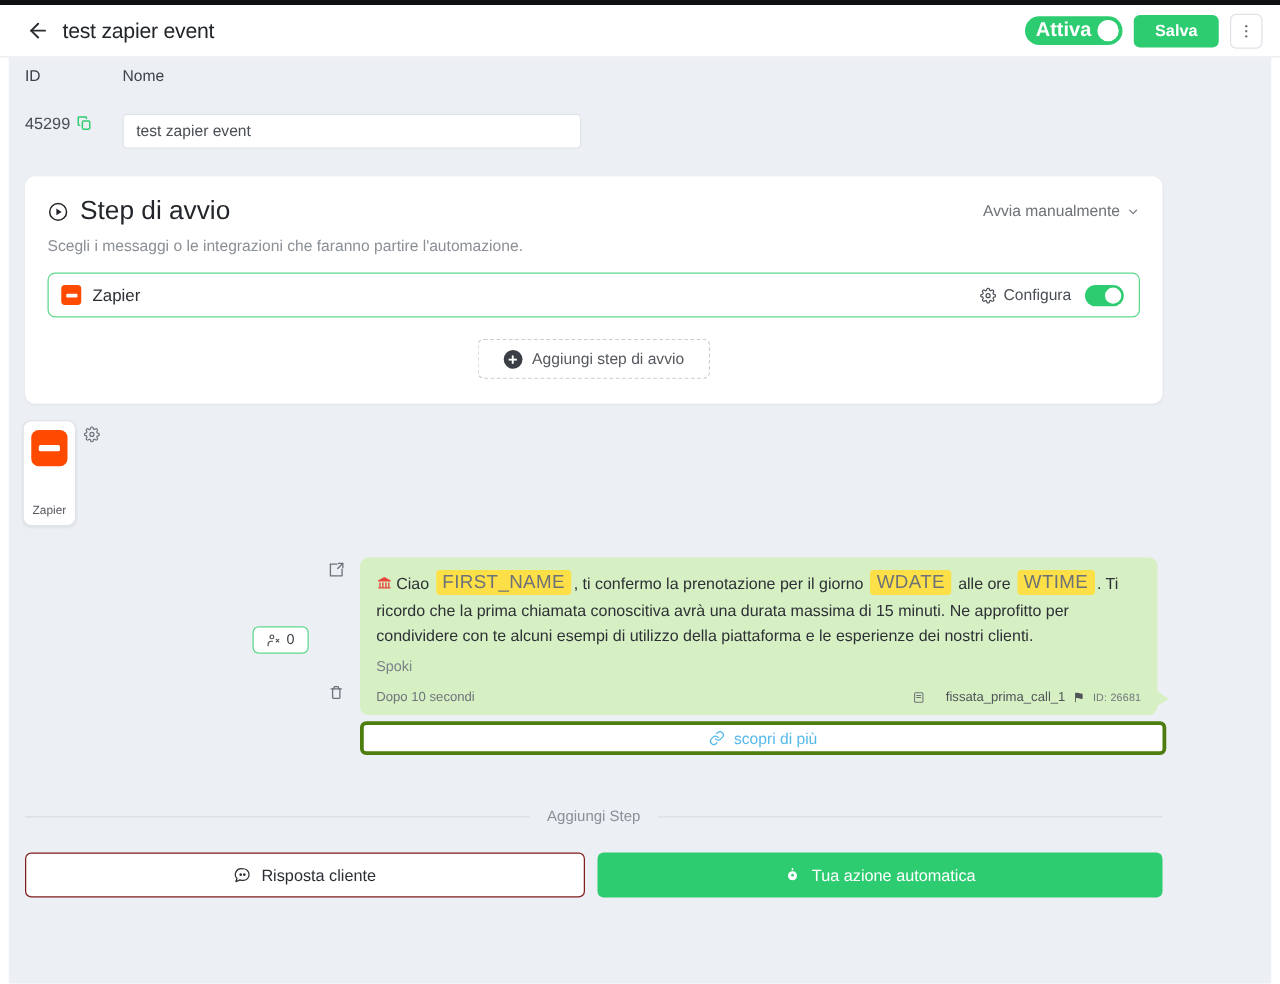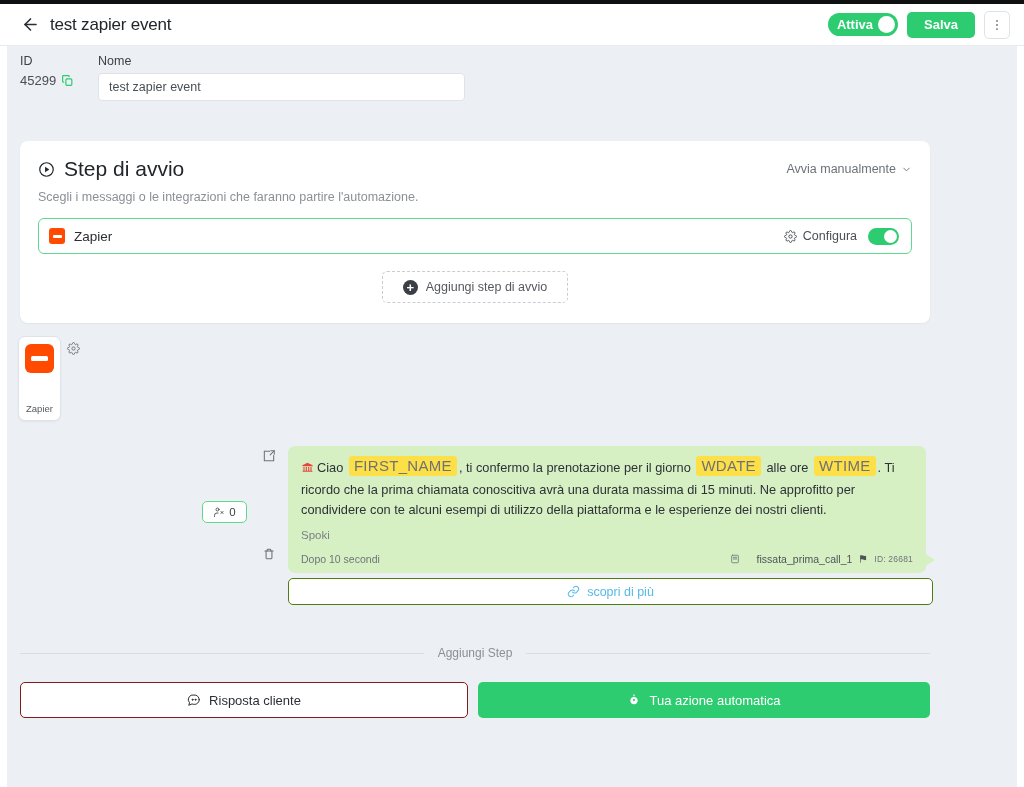--- a/index.html
+++ b/index.html
@@ -34,21 +34,21 @@
   }
   .header-right {
     margin-left: auto; margin-right: 14px;
     display: flex; align-items: center; gap: 9px;
   }
   .toggle-pill {
     height: 23px; min-width: 62px; border-radius: 12px;
     background: #2ecc71; display: flex; align-items: center;
     padding: 0 3px 0 9px; cursor: pointer; gap: 5px;
   }
-  .toggle-pill .lbl { color: #fff; font-size: 13px; font-weight: 600; }
+  .toggle-pill .lbl { color: #fff; font-size: 16px; font-weight: 600; }
   .toggle-knob { width: 17px; height: 17px; border-radius: 50%; background: #fff; }
   .save-btn {
     height: 26px; padding: 0 17px; border-radius: 5px;
     background: #2ecc71; color: #fff; font-size: 13px; font-weight: 600;
     display: flex; align-items: center; justify-content: center;
     border: none; cursor: pointer; font-family: inherit;
   }
   .kebab-btn {
     width: 26px; height: 28px; border-radius: 5px;
     border: 1px solid #dfe3e8; background: #fff;
@@ -58,21 +58,21 @@
 
   
   .body-area {
     position: absolute; top: 46px; left: 7px; width: 1010px; height: 741px;
     background: #eceff3;
   }
 
   
   .meta-row { position: absolute; top: 8px; left: 13px; display: flex; align-items: flex-start; }
   .meta-id { width: 78px; }
-  .meta-label { font-size: 12.5px; color: #3d4248; margin-bottom: 5px; }
+  .meta-label { font-size: 12.5px; color: #3d4248; margin-bottom: 23px; }
   .id-value { display: flex; align-items: center; gap: 5px; font-size: 13px; color: #4a4f55; }
   .copy-icon { color: #2ecc71; display: inline-flex; cursor: pointer; }
   .name-field { display: flex; flex-direction: column; }
   .name-input {
     width: 367px; height: 28px; border: 1px solid #dfe3e8; border-radius: 4px;
     background: #fff; padding: 0 10px; font-size: 12.5px; color: #4a4f55;
     font-family: inherit; outline: none;
   }
 
   
@@ -173,21 +173,21 @@
   .bubble-signature { margin-top: 9px; font-size: 11.5px; color: #7c8187; }
   .bubble-foot {
     margin-top: 12px; display: flex; align-items: center;
     font-size: 10.5px; color: #6f747a;
   }
   .bubble-foot .right { margin-left: auto; display: flex; align-items: center; gap: 6px; }
   .bubble-foot .tagname { display: flex; align-items: center; gap: 17px; color: #4f5459; font-size: 10.5px; }
   .bubble-foot .idtxt { font-size: 8.5px; color: #6f747a; letter-spacing: .2px; }
   .discover-btn {
     margin-top: 5px; width: 645px; height: 27px; background: #fff;
-    border: 1px solid #4d7c0f; border-radius: 5px;
+    border: 3px solid #4d7c0f; border-radius: 5px;
     display: flex; align-items: center; justify-content: center; gap: 7px;
     font-size: 12.5px; color: #56b9e8; cursor: pointer; font-family: inherit;
   }
 
   
   .addstep-divider {
     position: absolute; top: 600px; left: 13px; width: 910px;
     display: flex; align-items: center; gap: 14px;
   }
   .addstep-divider .line { flex: 1; height: 1px; background: #d9dde2; }

